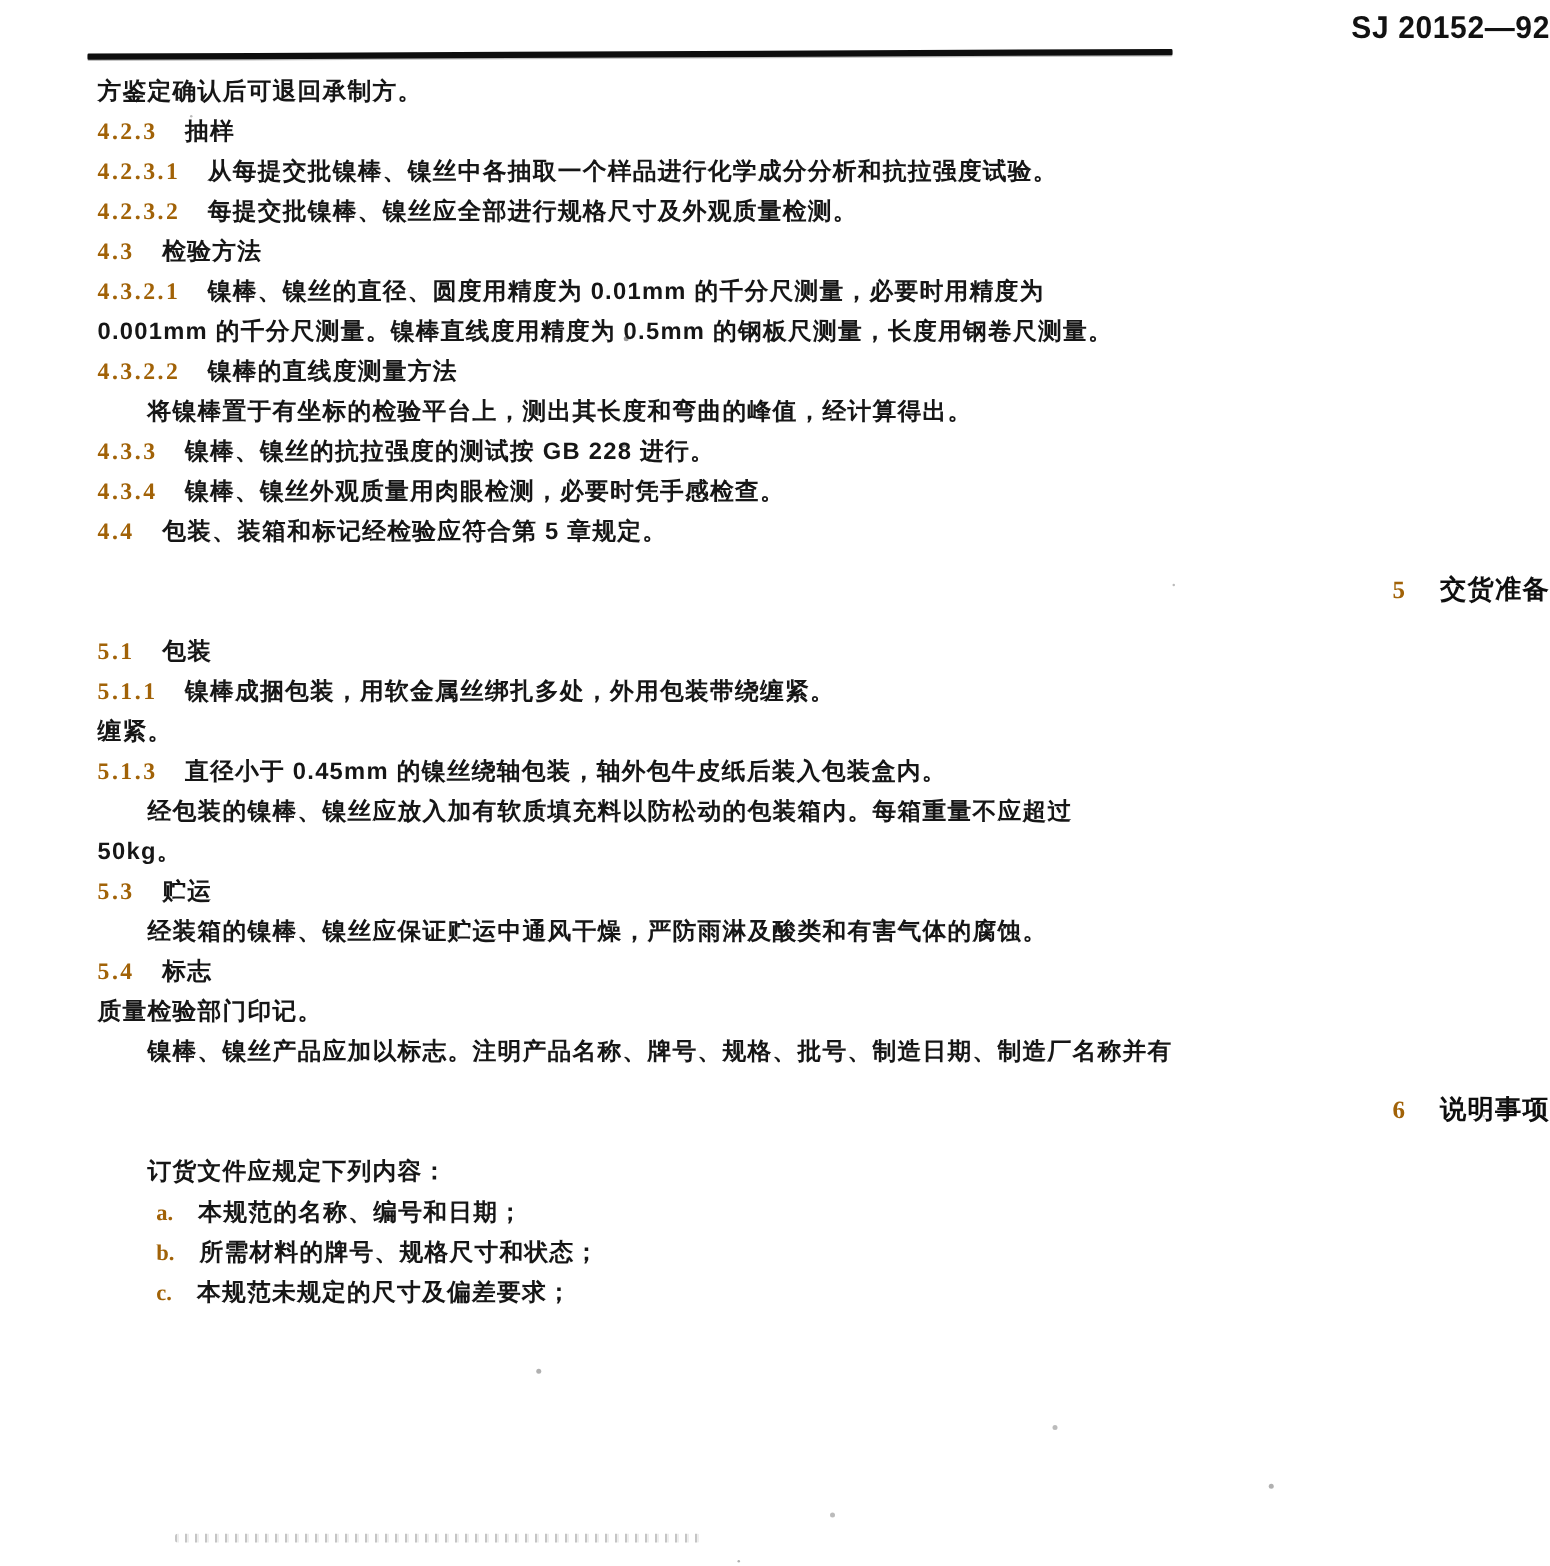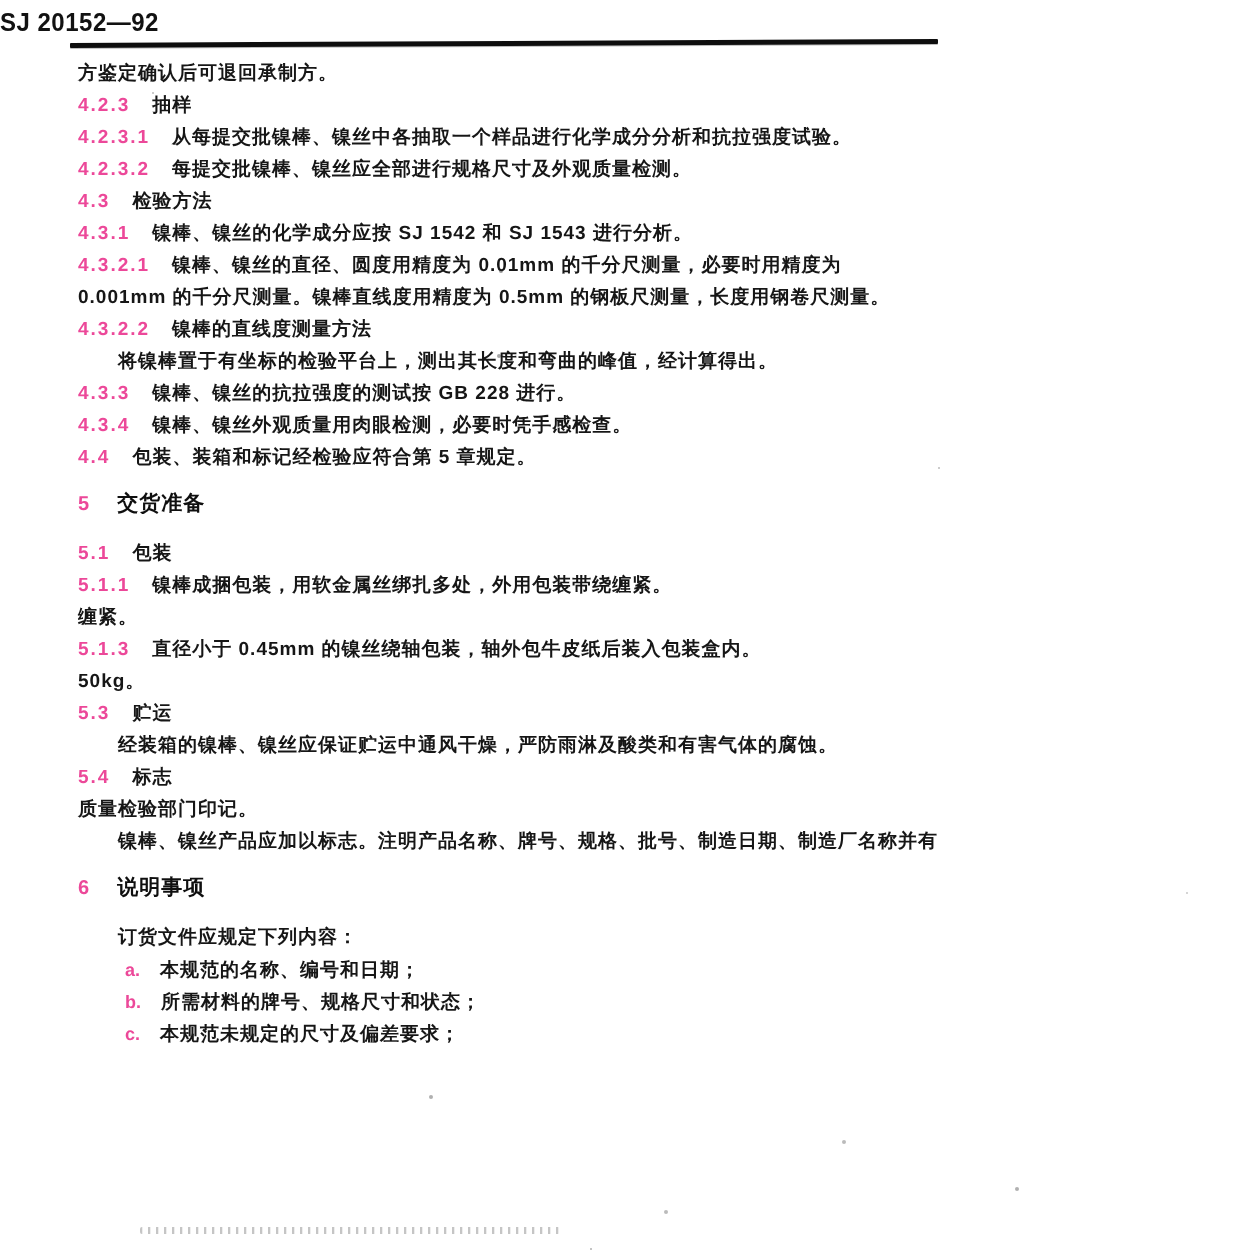--- a/index.html
+++ b/index.html
@@ -13,21 +13,21 @@
     position: relative;
     overflow: hidden;
     font-family: "Liberation Sans", sans-serif;
   }
   .page {
     position: absolute;
     inset: 0;
     background: #ffffff;
   }
   .header {
-    text-align: left;
+    text-align: right;
     padding-top: 9px;
     height: 32px;
   }
   .doc-num {
     font-family: "Liberation Sans", sans-serif;
     font-weight: 700;
     font-size: 24px;
     color: #121212;
     letter-spacing: 0.5px;
     transform: scaleY(1.05);
@@ -50,33 +50,34 @@
     height: 32px;
     line-height: 32px;
     font-size: 19px;
     font-weight: 600;
     color: #161616;
     letter-spacing: 1px;
     white-space: nowrap;
     text-rendering: geometricPrecision;
   }
   .line .num {
-    font-family: Liberation Sans, sans-serif;
+    font-family: Liberation Serif, serif;
     font-weight: 700;
     font-size: 19px;
     letter-spacing: 2px;
     margin-right: 22px;
-    color: #ec4899;
+    color: #a16207;
   }
   .line.heading {
     font-size: 21px;
     font-weight: 800;
     margin-top: 14px;
     margin-bottom: 18px;
     color: #0f0f0f;
+    text-align: right;
   }
   .line.heading .num {
     font-size: 20px;
     margin-right: 26px;
   }
   .line.indent .txt {
     margin-left: 40px;
   }
   .line.letter {
     margin-left: 47px;
@@ -126,33 +127,33 @@
   <div class="header">
     <span class="doc-num">SJ 20152—92</span>
   </div>
   <div class="rule"></div>
   <div class="content" id="content">
       <div class="line body"><span class="txt">方鉴定确认后可退回承制方。</span></div>
       <div class="line item"><span class="num">4.2.3</span><span class="txt">抽样</span></div>
       <div class="line item"><span class="num">4.2.3.1</span><span class="txt">从每提交批镍棒、镍丝中各抽取一个样品进行化学成分分析和抗拉强度试验。</span></div>
       <div class="line item"><span class="num">4.2.3.2</span><span class="txt">每提交批镍棒、镍丝应全部进行规格尺寸及外观质量检测。</span></div>
       <div class="line item"><span class="num">4.3</span><span class="txt">检验方法</span></div>
-      <div class="line item"><span class="num">4.3.1</span><span class="txt">镍棒、镍丝的化学成分应按 SJ 1542 和 SJ 1543 进行分析。</span></div>
       <div class="line item"><span class="num">4.3.2.1</span><span class="txt">镍棒、镍丝的直径、圆度用精度为 0.01mm 的千分尺测量，必要时用精度为</span></div>
       <div class="line body"><span class="txt">0.001mm 的千分尺测量。镍棒直线度用精度为 0.5mm 的钢板尺测量，长度用钢卷尺测量。</span></div>
       <div class="line item"><span class="num">4.3.2.2</span><span class="txt">镍棒的直线度测量方法</span></div>
       <div class="line indent"><span class="txt">将镍棒置于有坐标的检验平台上，测出其长度和弯曲的峰值，经计算得出。</span></div>
       <div class="line item"><span class="num">4.3.3</span><span class="txt">镍棒、镍丝的抗拉强度的测试按 GB 228 进行。</span></div>
       <div class="line item"><span class="num">4.3.4</span><span class="txt">镍棒、镍丝外观质量用肉眼检测，必要时凭手感检查。</span></div>
       <div class="line item"><span class="num">4.4</span><span class="txt">包装、装箱和标记经检验应符合第 5 章规定。</span></div>
       <div class="line heading"><span class="num">5</span><span class="txt">交货准备</span></div>
       <div class="line item"><span class="num">5.1</span><span class="txt">包装</span></div>
       <div class="line item"><span class="num">5.1.1</span><span class="txt">镍棒成捆包装，用软金属丝绑扎多处，外用包装带绕缠紧。</span></div>
       <div class="line body"><span class="txt">缠紧。</span></div>
       <div class="line item"><span class="num">5.1.3</span><span class="txt">直径小于 0.45mm 的镍丝绕轴包装，轴外包牛皮纸后装入包装盒内。</span></div>
+      <div class="line indent"><span class="txt">经包装的镍棒、镍丝应放入加有软质填充料以防松动的包装箱内。每箱重量不应超过</span></div>
       <div class="line body"><span class="txt">50kg。</span></div>
       <div class="line item"><span class="num">5.3</span><span class="txt">贮运</span></div>
       <div class="line indent"><span class="txt">经装箱的镍棒、镍丝应保证贮运中通风干燥，严防雨淋及酸类和有害气体的腐蚀。</span></div>
       <div class="line item"><span class="num">5.4</span><span class="txt">标志</span></div>
       <div class="line body"><span class="txt">质量检验部门印记。</span></div>
       <div class="line indent"><span class="txt">镍棒、镍丝产品应加以标志。注明产品名称、牌号、规格、批号、制造日期、制造厂名称并有</span></div>
       <div class="line heading"><span class="num">6</span><span class="txt">说明事项</span></div>
       <div class="line indent"><span class="txt">订货文件应规定下列内容：</span></div>
       <div class="line letter"><span class="num">a.</span><span class="txt">本规范的名称、编号和日期；</span></div>
       <div class="line letter"><span class="num">b.</span><span class="txt">所需材料的牌号、规格尺寸和状态；</span></div>

